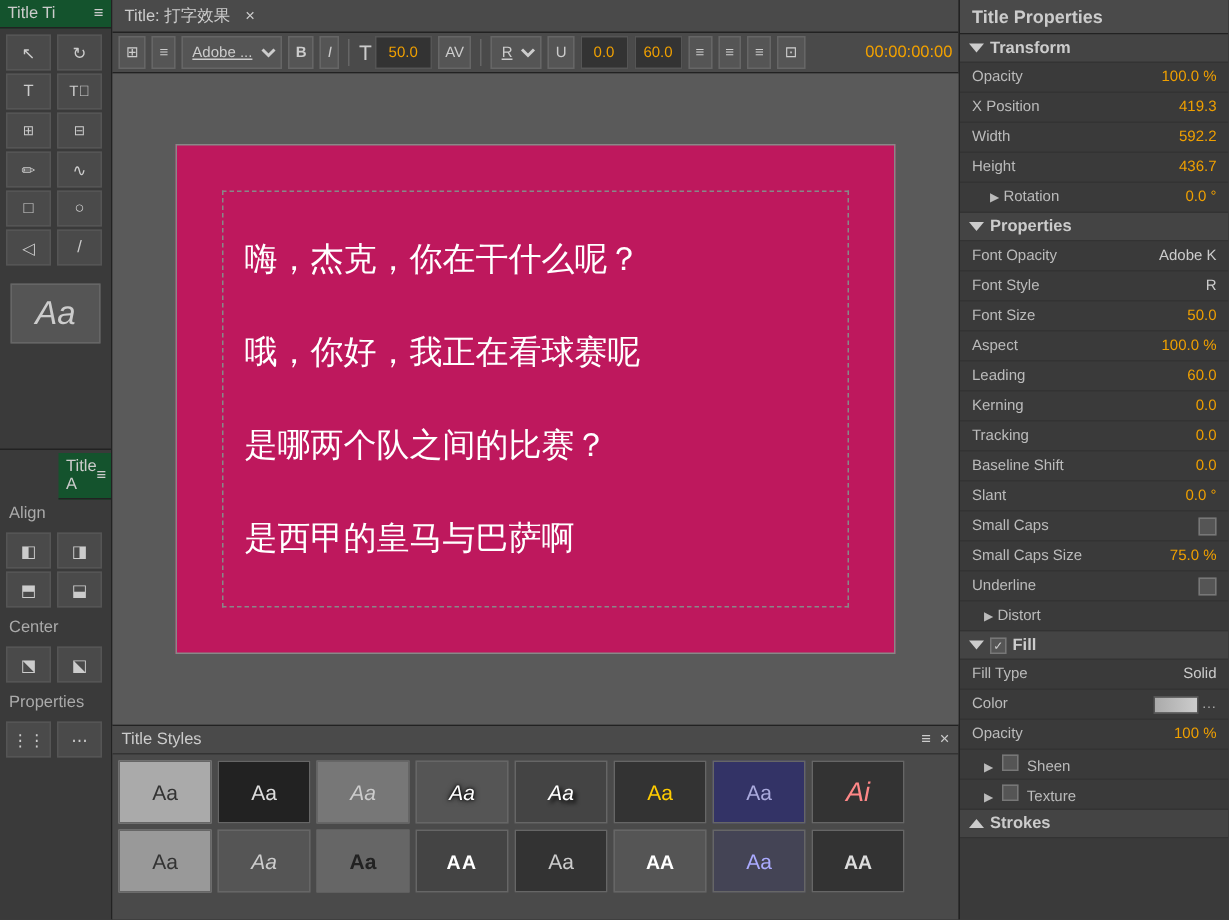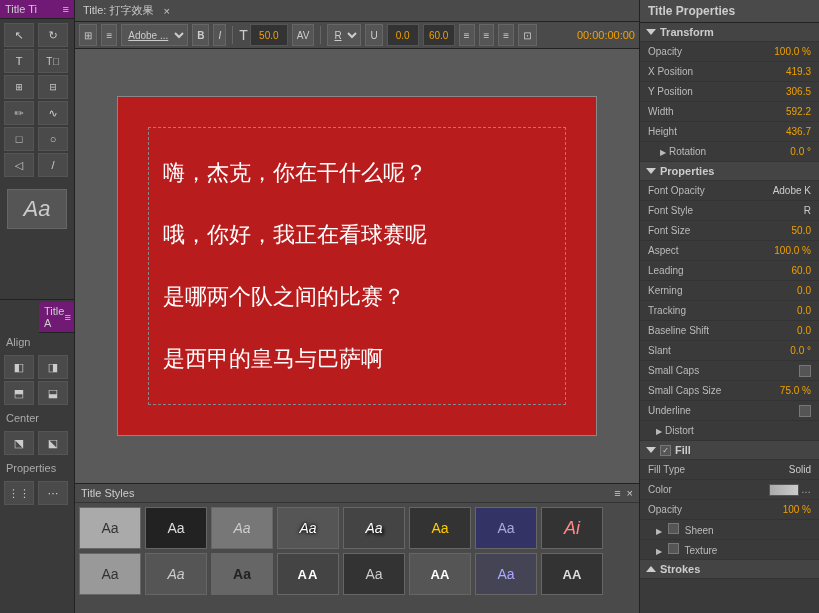--- a/index.html
+++ b/index.html
@@ -17,21 +17,21 @@
     
     .left-panel {
       width: 75px;
       background: #3a3a3a;
       border-right: 1px solid #222;
       display: flex;
       flex-direction: column;
     }
 
     .panel-header {
-      background: #701a75;
+      background: #14532d;
       border-bottom: 1px solid #222;
       padding: 3px 5px;
       display: flex;
       align-items: center;
       justify-content: space-between;
       font-size: 11px;
       color: #ccc;
     }
 
     .title-ti-section {
@@ -160,21 +160,21 @@
       background: #5a5a5a;
       display: flex;
       align-items: center;
       justify-content: center;
       position: relative;
     }
 
     .video-canvas {
       width: 480px;
       height: 340px;
-      background: #b91c1c;
+      background: #be185d;
       position: relative;
       border: 1px solid #888;
     }
 
     .text-selection-box {
       position: absolute;
       left: 30px;
       top: 30px;
       right: 30px;
       bottom: 30px;
@@ -514,24 +514,20 @@
   <div>
     <div class="prop-row">
       <span class="prop-label">Opacity</span>
       <span class="prop-value">100.0 %</span>
     </div>
     <div class="prop-row">
       <span class="prop-label">X Position</span>
       <span class="prop-value">419.3</span>
     </div>
     <div class="prop-row">
-      <span class="prop-label">Y Position</span>
-      <span class="prop-value">306.5</span>
-    </div>
-    <div class="prop-row">
       <span class="prop-label">Width</span>
       <span class="prop-value">592.2</span>
     </div>
     <div class="prop-row">
       <span class="prop-label">Height</span>
       <span class="prop-value">436.7</span>
     </div>
     <div class="prop-row">
       <span class="prop-label" style="padding-left:12px;">
         <span style="font-size:8px;">▶</span> <span>Rotation</span>

